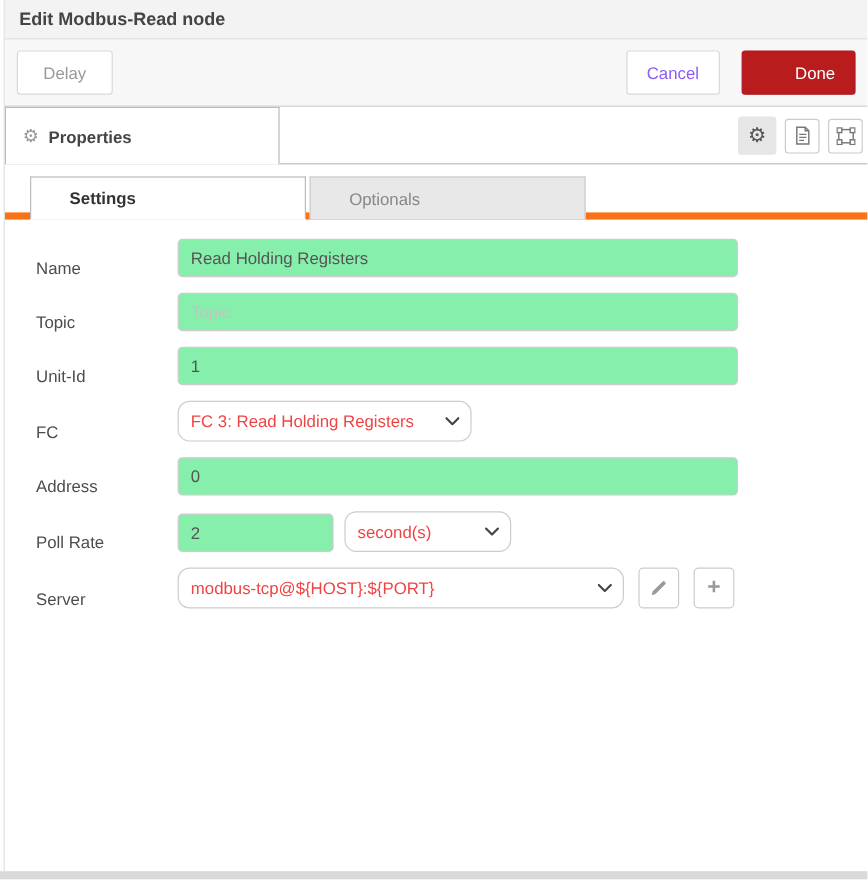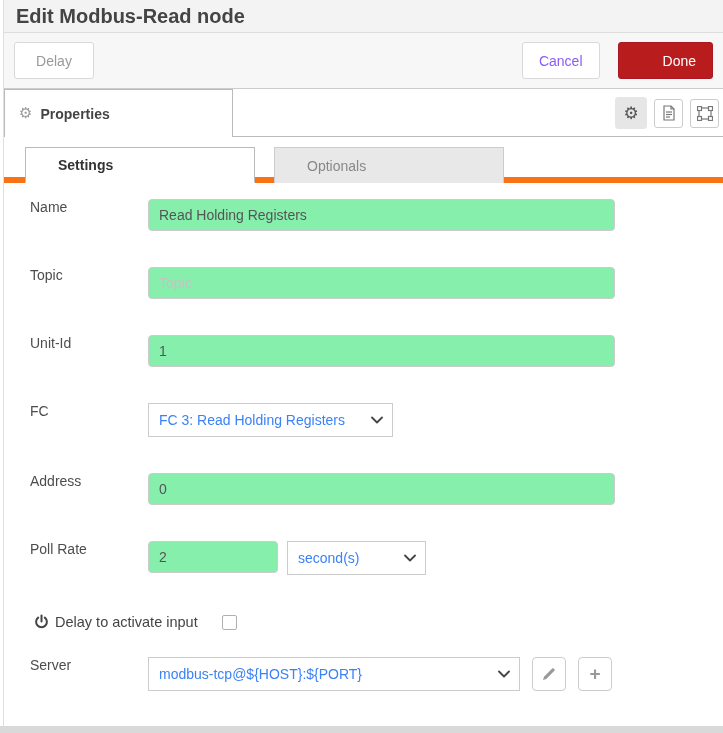--- a/index.html
+++ b/index.html
@@ -16,21 +16,21 @@
     position: absolute; left: 0; right: 0; bottom: 0;
     height: 7px; background: #d9d9d9; z-index: 5;
   }
   .dialog { position: absolute; left: 4px; top: 0; right: 0; bottom: 7px; }
 
   
   .dlg-header {
     height: 33px; background: #f3f3f3; border-bottom: 1px solid #dddddd;
     display: flex; align-items: center; padding-left: 12px;
   }
-  .dlg-header .title { font-size: 20px; font-weight: bold; color: #444444; }
+  .dlg-header .title { font-size: 15px; font-weight: bold; color: #444444; }
 
   
   .dlg-toolbar {
     height: 56px; background: #f7f7f7; border-bottom: 1px solid #cccccc;
     display: flex; align-items: center; padding: 0 10px;
   }
   .btn {
     height: 37px; padding: 0 16px; font-size: 14px;
     background: #ffffff; border: 1px solid #d9d9d9; border-radius: 3px;
     color: #999999; cursor: pointer;
@@ -79,42 +79,42 @@
     position: absolute; top: 0; height: 36px; width: 230px;
     display: flex; align-items: center; padding-left: 32px;
     font-size: 14px; cursor: pointer;
   }
   .subtab.active {
     left: 21px; background: #ffffff;
     border: 1px solid #bbbbbb; border-bottom: 1px solid #ffffff;
     font-weight: bold; color: #333333; z-index: 2;
   }
   .subtab.inactive {
-    left: 270px; background: #e8e8e8;
+    left: 254px; background: #e8e8e8;
     border: 1px solid #cccccc; border-bottom: none;
     color: #888888;
   }
 
   
   .form { padding: 16px 0 0 26px; }
-  .form-row { display: flex; align-items: flex-start; margin-bottom: 36px; }
+  .form-row { display: flex; align-items: flex-end; margin-bottom: 13px; }
   .form-label { width: 118px; font-size: 14px; color: #4d4d4d; flex: none; }
   input[type="text"] {
     height: 32px; border: 1px solid #cccccc; border-radius: 4px;
     font-size: 14px; color: #555555; padding: 0 10px; background: #86efac;
     font-family: "Liberation Sans", "DejaVu Sans", sans-serif; outline: none;
   }
   input[type="text"]::placeholder { color: #c3c3c3; opacity: 1; }
   .input-wide { width: 467px; }
   .input-poll { width: 130px; }
   .select-wrap { position: relative; display: inline-block; }
   select {
     appearance: none; -webkit-appearance: none; -moz-appearance: none;
-    height: 34px; border: 1px solid #cccccc; border-radius: 0;
-    font-size: 14px; color: #3b82f6; background: #ffffff;
+    height: 34px; border: 1px solid #cccccc; border-radius: 10px;
+    font-size: 14px; color: #ef4444; background: #ffffff;
     padding: 0 30px 0 10px; outline: none;
     font-family: "Liberation Sans", "DejaVu Sans", sans-serif;
   }
   .select-fc select { width: 245px; }
   .select-unit select { width: 139px; }
   .select-server select { width: 372px; }
   .chevron {
     position: absolute; right: 10px; top: 50%; margin-top: -4px;
     pointer-events: none;
   }
@@ -236,30 +236,20 @@
         <div class="select-wrap select-unit">
           <select>
             <option>second(s)</option>
           </select>
           <svg class="chevron" width="12" height="8" viewBox="0 0 12 8">
             <polyline points="1,1.5 6,6.5 11,1.5" fill="none" stroke="#444444" stroke-width="1.8" stroke-linecap="round" stroke-linejoin="round"></polyline>
           </svg>
         </div>
       </div>
 
-      <div class="check-row">
-        <span class="power-icon">
-          <svg width="15" height="16" viewBox="0 0 15 16">
-            <path d="M7.5 1.5 v6" fill="none" stroke="#444444" stroke-width="2" stroke-linecap="round"></path>
-            <path d="M4.2 3.6 a5.4 5.4 0 1 0 6.6 0" fill="none" stroke="#444444" stroke-width="2" stroke-linecap="round"></path>
-          </svg>
-        </span>
-        <span class="check-label">Delay to activate input</span>
-        <input type="checkbox" style="">
-      </div>
 
       <div class="form-row">
         <label class="form-label">Server</label>
         <div class="select-wrap select-server">
           <select>
             <option>modbus-tcp@${HOST}:${PORT}</option>
           </select>
           <svg class="chevron" width="12" height="8" viewBox="0 0 12 8">
             <polyline points="1,1.5 6,6.5 11,1.5" fill="none" stroke="#444444" stroke-width="1.8" stroke-linecap="round" stroke-linejoin="round"></polyline>
           </svg>

